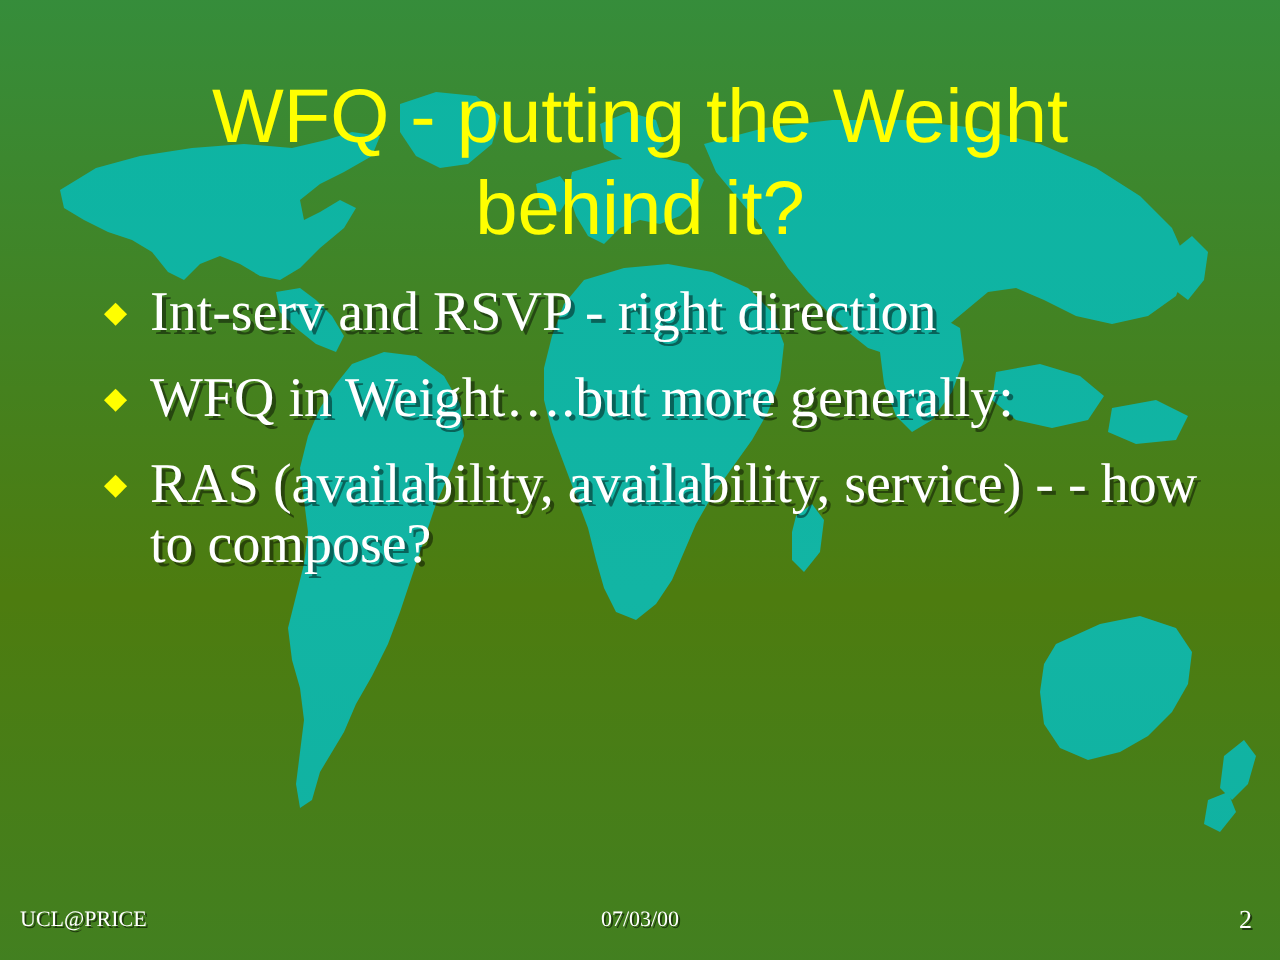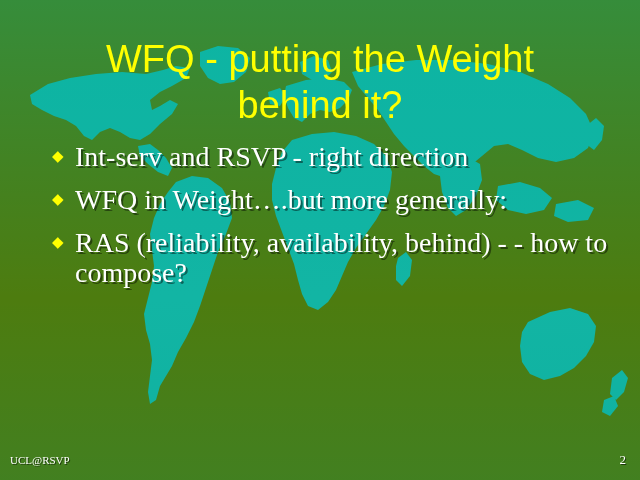--- a/index.html
+++ b/index.html
@@ -190,23 +190,24 @@
       <span class="bullet-text">Int-serv and RSVP - right direction</span>
     </div>
 
     <div class="bullet-row">
       <span class="bullet-marker">◆</span>
       <span class="bullet-text">WFQ in Weight….but more generally:</span>
     </div>
 
     <div class="bullet-row">
       <span class="bullet-marker">◆</span>
-      <span class="bullet-text">RAS (reliability, availability, behind) - - how to compose?</span>
+      <span class="bullet-text">RAS (availability, availability, service) - - how to compose?</span>
     </div>
 
   </div>
 
   <div id="footer">
-    <span id="footer-left">UCL@RSVP</span>
+    <span id="footer-left">UCL@PRICE</span>
+    <span id="footer-center">07/03/00</span>
     <span id="footer-right">2</span>
   </div>
 
 </div>
 
 </body></html>

